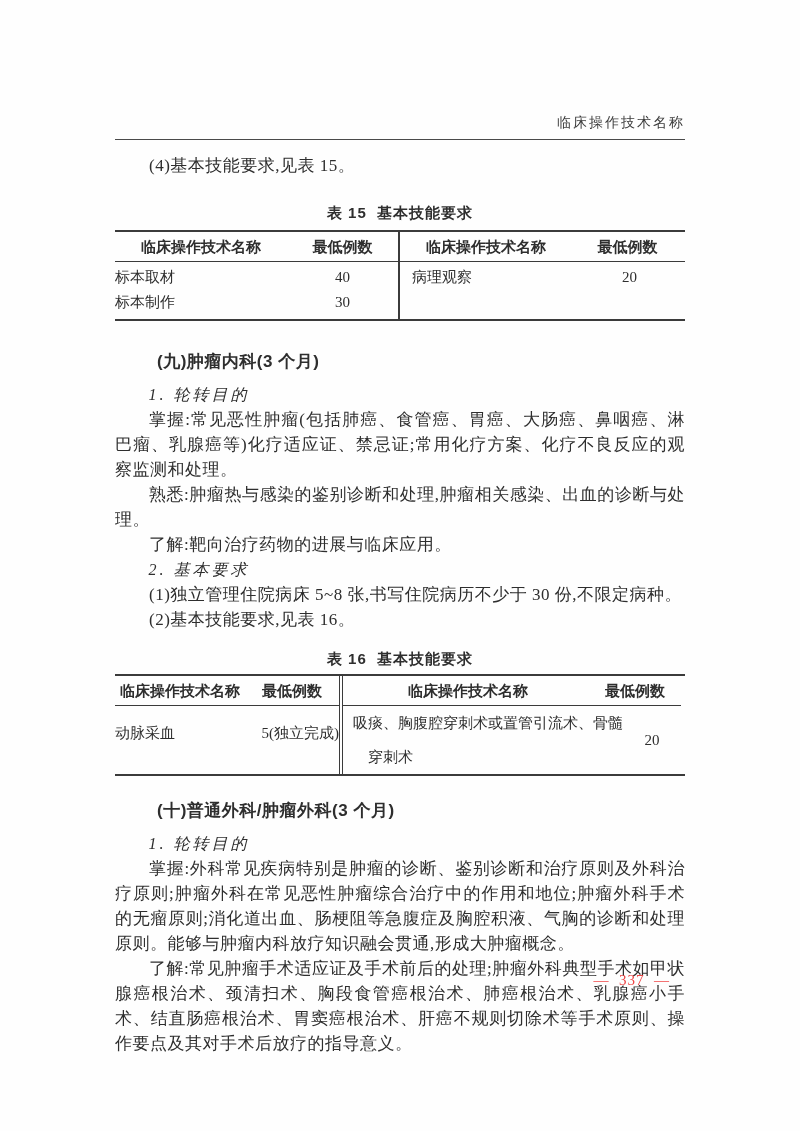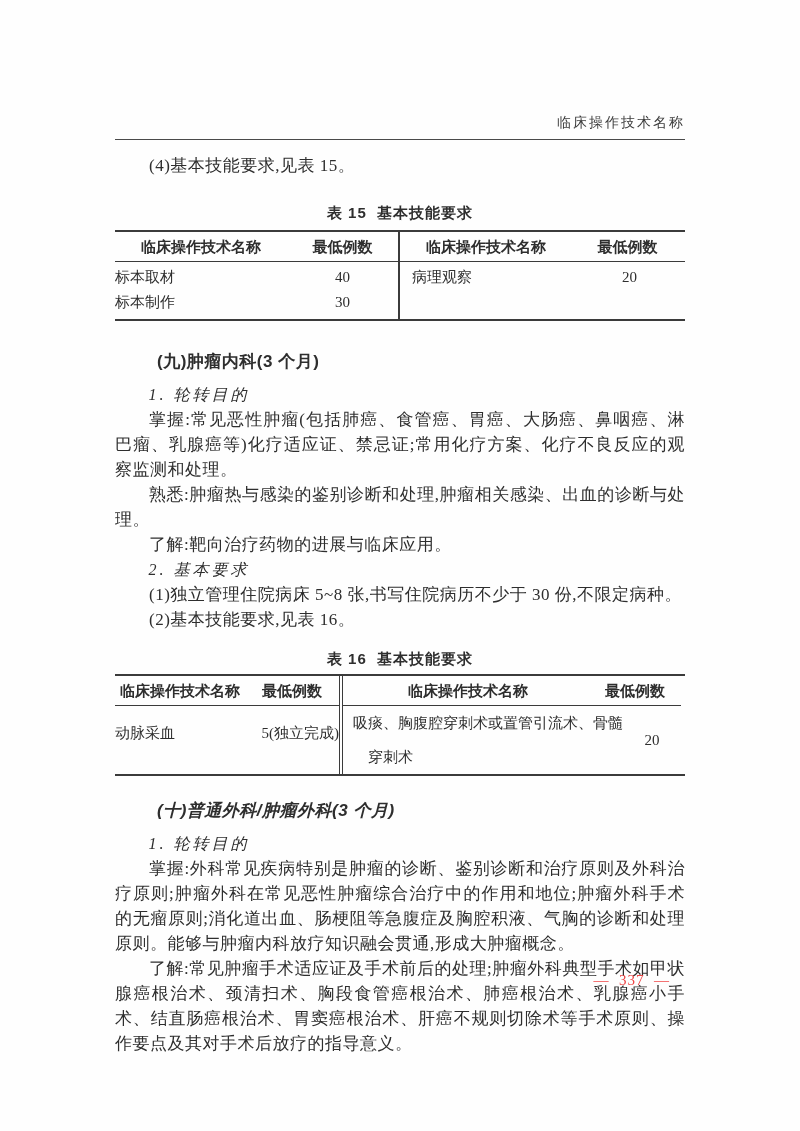--- a/index.html
+++ b/index.html
@@ -40,21 +40,21 @@
   .section-heading{
     margin:8px;
     font-family:"Liberation Sans","DejaVu Sans",sans-serif;
     font-weight:bold;
     font-size:17px;
     line-height:25px;
     text-indent:2em;
     letter-spacing:0.5px;
   }
   .sh9{margin-top:28px;}
-  .sh10{margin-top:22px;font-style:italic;}
+  .sh10{margin-top:22px;}
 
   .sub-item{
     margin:0;
     font-size:16px;
     line-height:25px;
     font-style:italic;
     letter-spacing:3px;
     text-indent:2.1em;
   }
 

